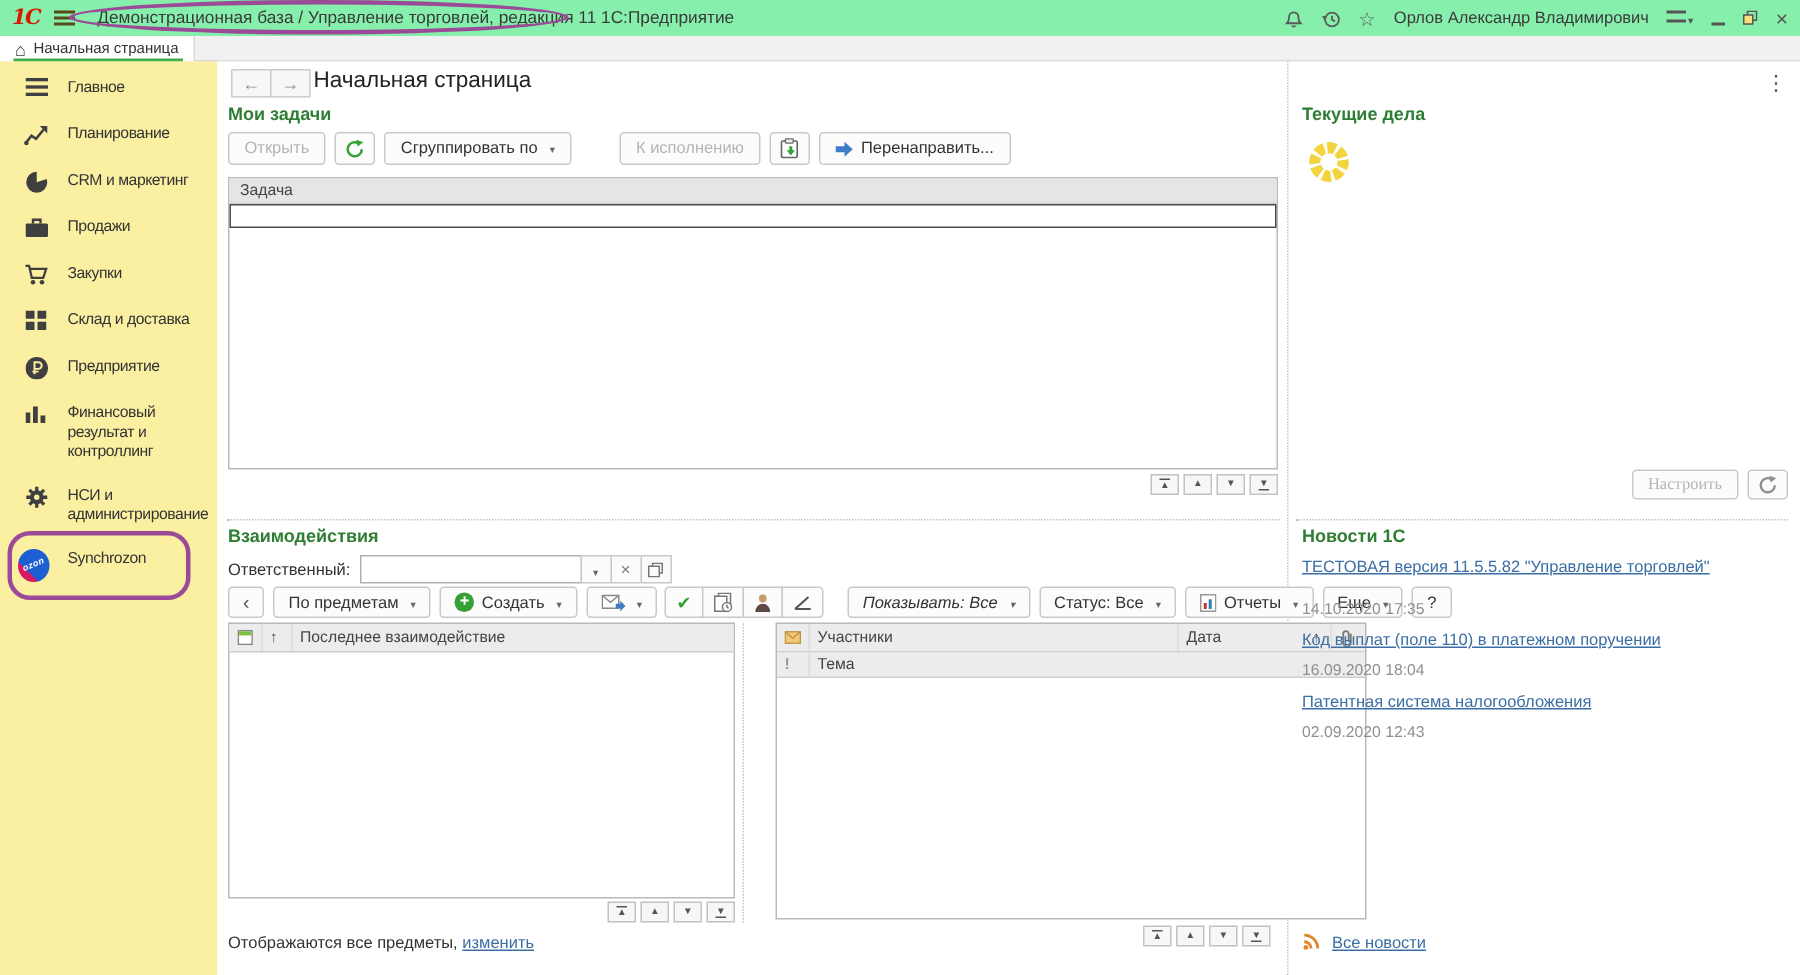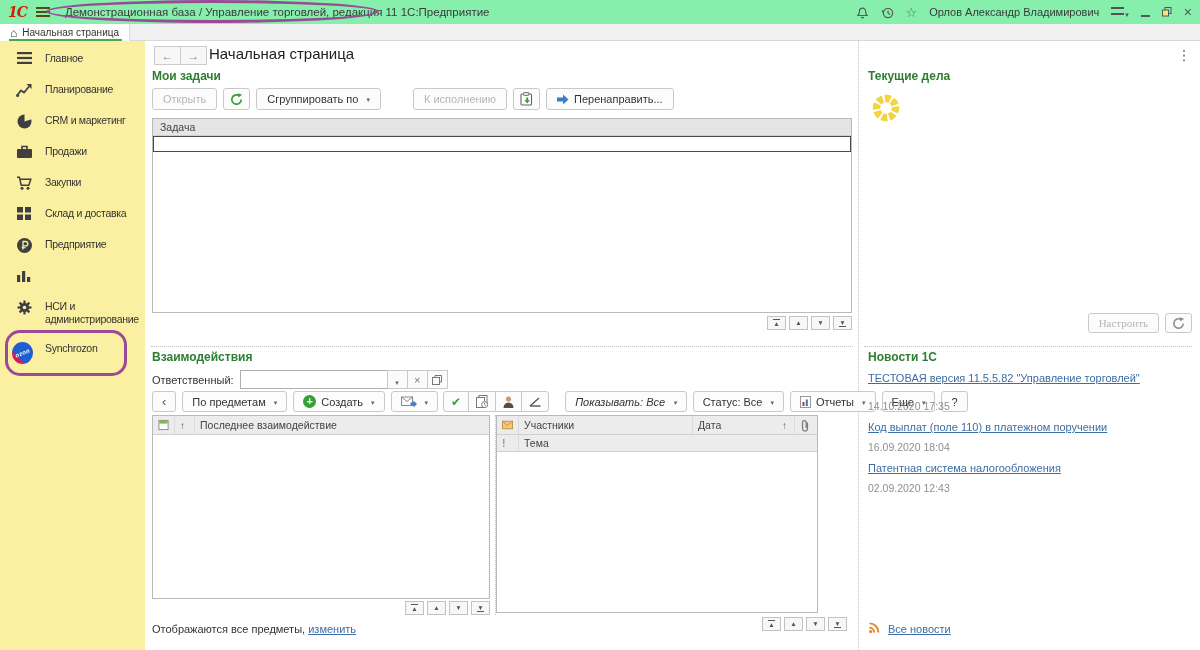--- a/index.html
+++ b/index.html
@@ -88,21 +88,21 @@
   .int-toolbar { position:absolute; left:7px; top:350px; width:700px; display:flex; gap:6px; align-items:center; }
   .int-toolbar .btn { height:21px; padding:0 9px; }
   .btn-group { display:flex; }
   .btn-group .btn { border-radius:0; margin-left:-1px; padding:0 7px; }
   .btn-group .btn:first-child { border-radius:3px 0 0 3px; }
   .btn-group .btn:last-child { border-radius:0 3px 3px 0; }
   .ml-auto { margin-left:auto; }
 
   .int-table { position:absolute; border:1px solid #b9b9b9; background:#fff; }
   .itl { left:7px; top:374px; width:338px; height:184px; }
-  .itr { left:351px; top:374px; width:322px; height:198px; }
+  .itr { left:372px; top:374px; width:394px; height:198px; }
   .ith { display:flex; align-items:center; background:#ececec; border-bottom:1px solid #cfcfcf; height:19px; font-size:10.5px; color:#444; }
   .ith .cell { display:flex; align-items:center; padding:0 5px; height:100%; }
   .ith .cbr { border-right:1px solid #dcdcdc; }
   .flex1 { flex:1; }
 
   .footer-line { position:absolute; left:7px; top:582px; font-size:11px; color:#333; }
   a.lnk { color:#3b6ea5; text-decoration:underline; cursor:pointer; }
 
   
   .spinner { position:absolute; left:727px; top:53px; }
@@ -231,20 +231,21 @@
     <span class="side-label">Предприятие</span>
   </div>
   <div class="side-item">
     <span class="side-icon">
         <svg width="14" height="13" viewBox="0 0 14 13" fill="#3f3f3f">
           <rect y="6" width="3.2" height="7"></rect>
           <rect x="5" y="2" width="3.2" height="11"></rect>
           <rect x="10" y="8" width="3.2" height="5"></rect>
         </svg>
       </span>
+    <span class="side-label">Финансовый результат и контроллинг</span>
   </div>
   <div class="side-item">
     <span class="side-icon">
         <svg width="15" height="15" viewBox="0 0 15 15">
           <g stroke="#3f3f3f" stroke-width="2.2">
             <line x1="7.5" y1="0.5" x2="7.5" y2="14.5"></line>
             <line x1="0.5" y1="7.5" x2="14.5" y2="7.5"></line>
             <line x1="2.6" y1="2.6" x2="12.4" y2="12.4"></line>
             <line x1="12.4" y1="2.6" x2="2.6" y2="12.4"></line>
           </g>

